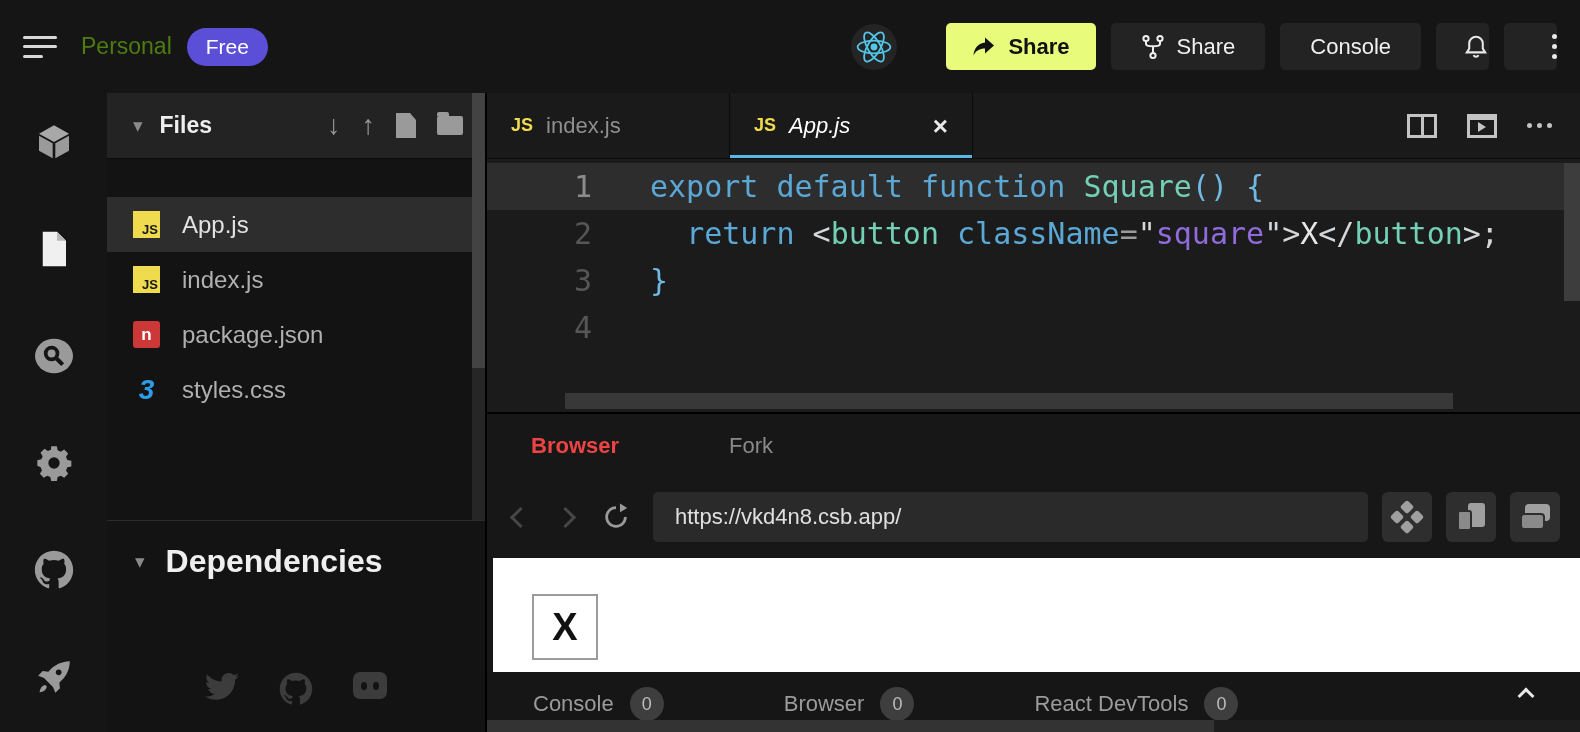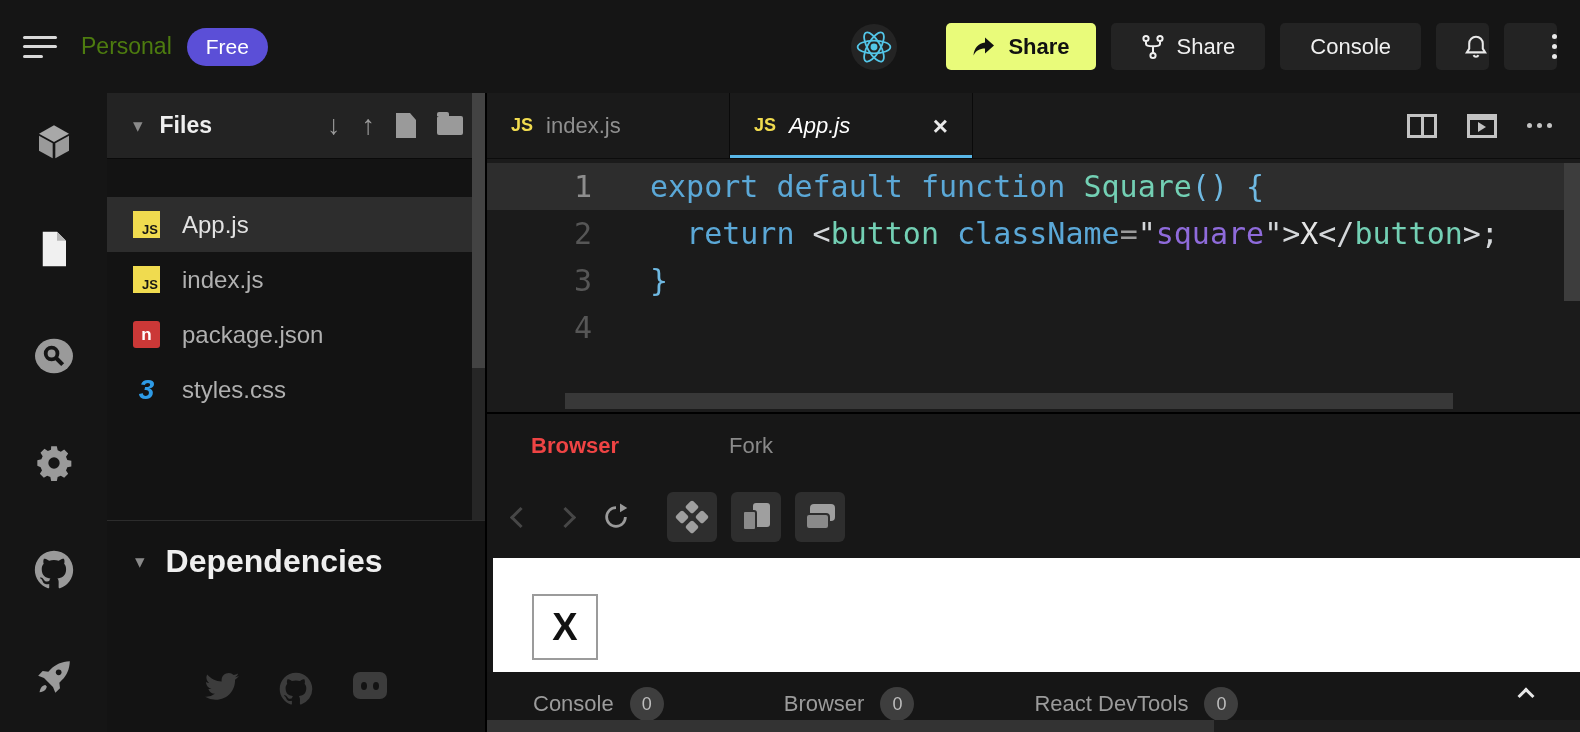--- a/index.html
+++ b/index.html
@@ -318,20 +318,23 @@
       </div>
     <div class="nav-row">
       <span class="chev left"></span>
       <span class="chev right"></span>
       <span class="refresh-wrap">
         <svg width="30" height="30" viewBox="0 0 24 24" fill="none">
           <path d="M12 4.5 a7.5 7.5 0 1 0 7.5 7.5" stroke="#9a9a9a" stroke-width="2.2"></path>
           <path d="M15.2 1.2 L21 4.8 15.2 8.2 Z" fill="#9a9a9a"></path>
         </svg>
       </span>
+      <div class="url-bar">
+        <span>https://vkd4n8.csb.app/</span>
+      </div>
       <div class="nav-btn">
         <span class="diamonds">
             <i></i>
             <i></i>
             <i></i>
             <i></i>
           </span>
       </div>
       <div class="nav-btn">
         <span class="devices">

